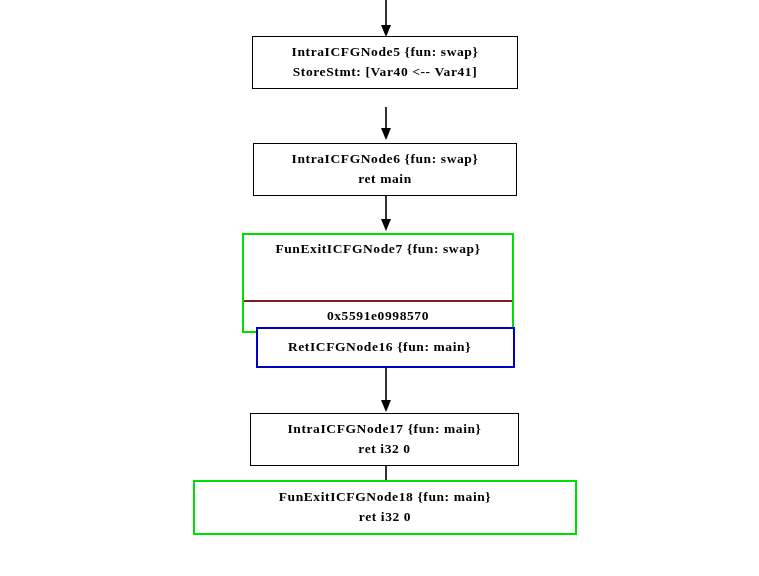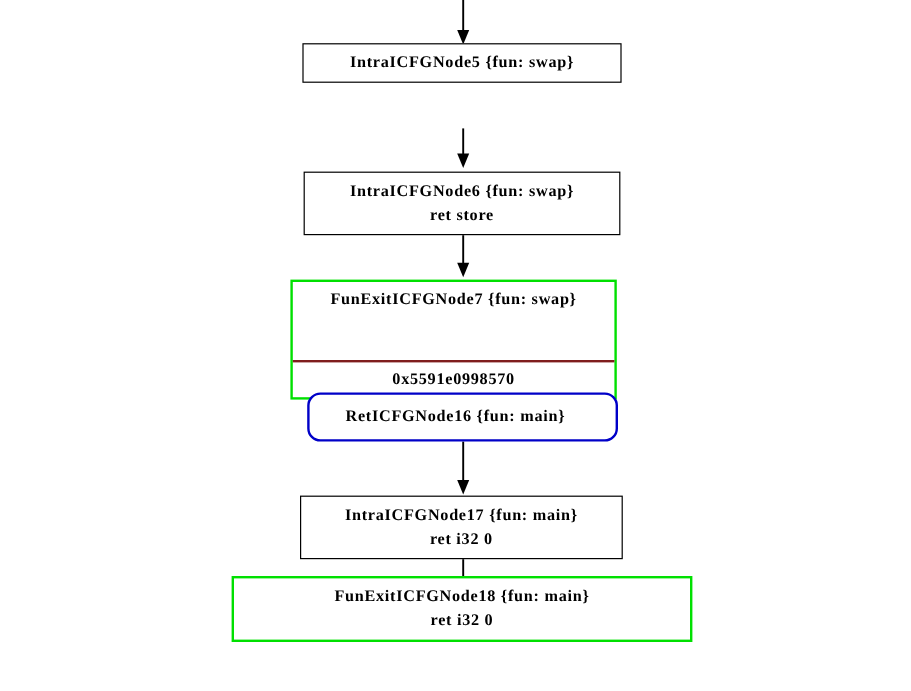--- a/index.html
+++ b/index.html
@@ -61,21 +61,20 @@
     margin-top: 36px;
   }
   .pad-2line {
     padding: 5px 8px 6px 8px;
   }
   .pad-3line {
     padding: 5px 8px 6px 8px;
   }
   .pad-1line {
     padding: 8px 20px 9px 8px;
-    border-radius: 11px;
   }
 </style>
 </head>
 <body>
 
 <div id="graph-canvas">
 
   <svg class="edge-layer" width="759" height="576" viewBox="0 0 759 576">
     <g>
       <line x1="386" y1="0" x2="386" y2="29" stroke="#000000" stroke-width="1.6"></line>
@@ -98,25 +97,26 @@
       <polygon points="386,412 381,400 391,400" fill="#000000"></polygon>
     </g>
     <g>
       <line x1="386" y1="455" x2="386" y2="483" stroke="#000000" stroke-width="1.6"></line>
       <polygon points="386,492 381,480 391,480" fill="#000000"></polygon>
     </g>
   </svg>
 
   <div class="node black-node pad-3line" style="left:252px; top:36px; width:266px;">
     <span class="node-line">IntraICFGNode5 {fun: swap}</span>
+    <span class="node-line">StoreStmt: [Var40 &lt;-- Var41]</span>
   </div>
 
   <div class="node black-node pad-2line" style="left:253px; top:143px; width:264px;">
     <span class="node-line">IntraICFGNode6 {fun: swap}</span>
-    <span class="node-line">ret store</span>
+    <span class="node-line">ret main</span>
   </div>
 
   <div class="node green-node" style="left:242px; top:233px; width:272px;">
     <div class="compartment">
       <span class="node-line">FunExitICFGNode7 {fun: swap}</span>
     </div>
     <div class="compartment">
       <span class="node-line">0x5591e0998570</span>
     </div>
   </div>

